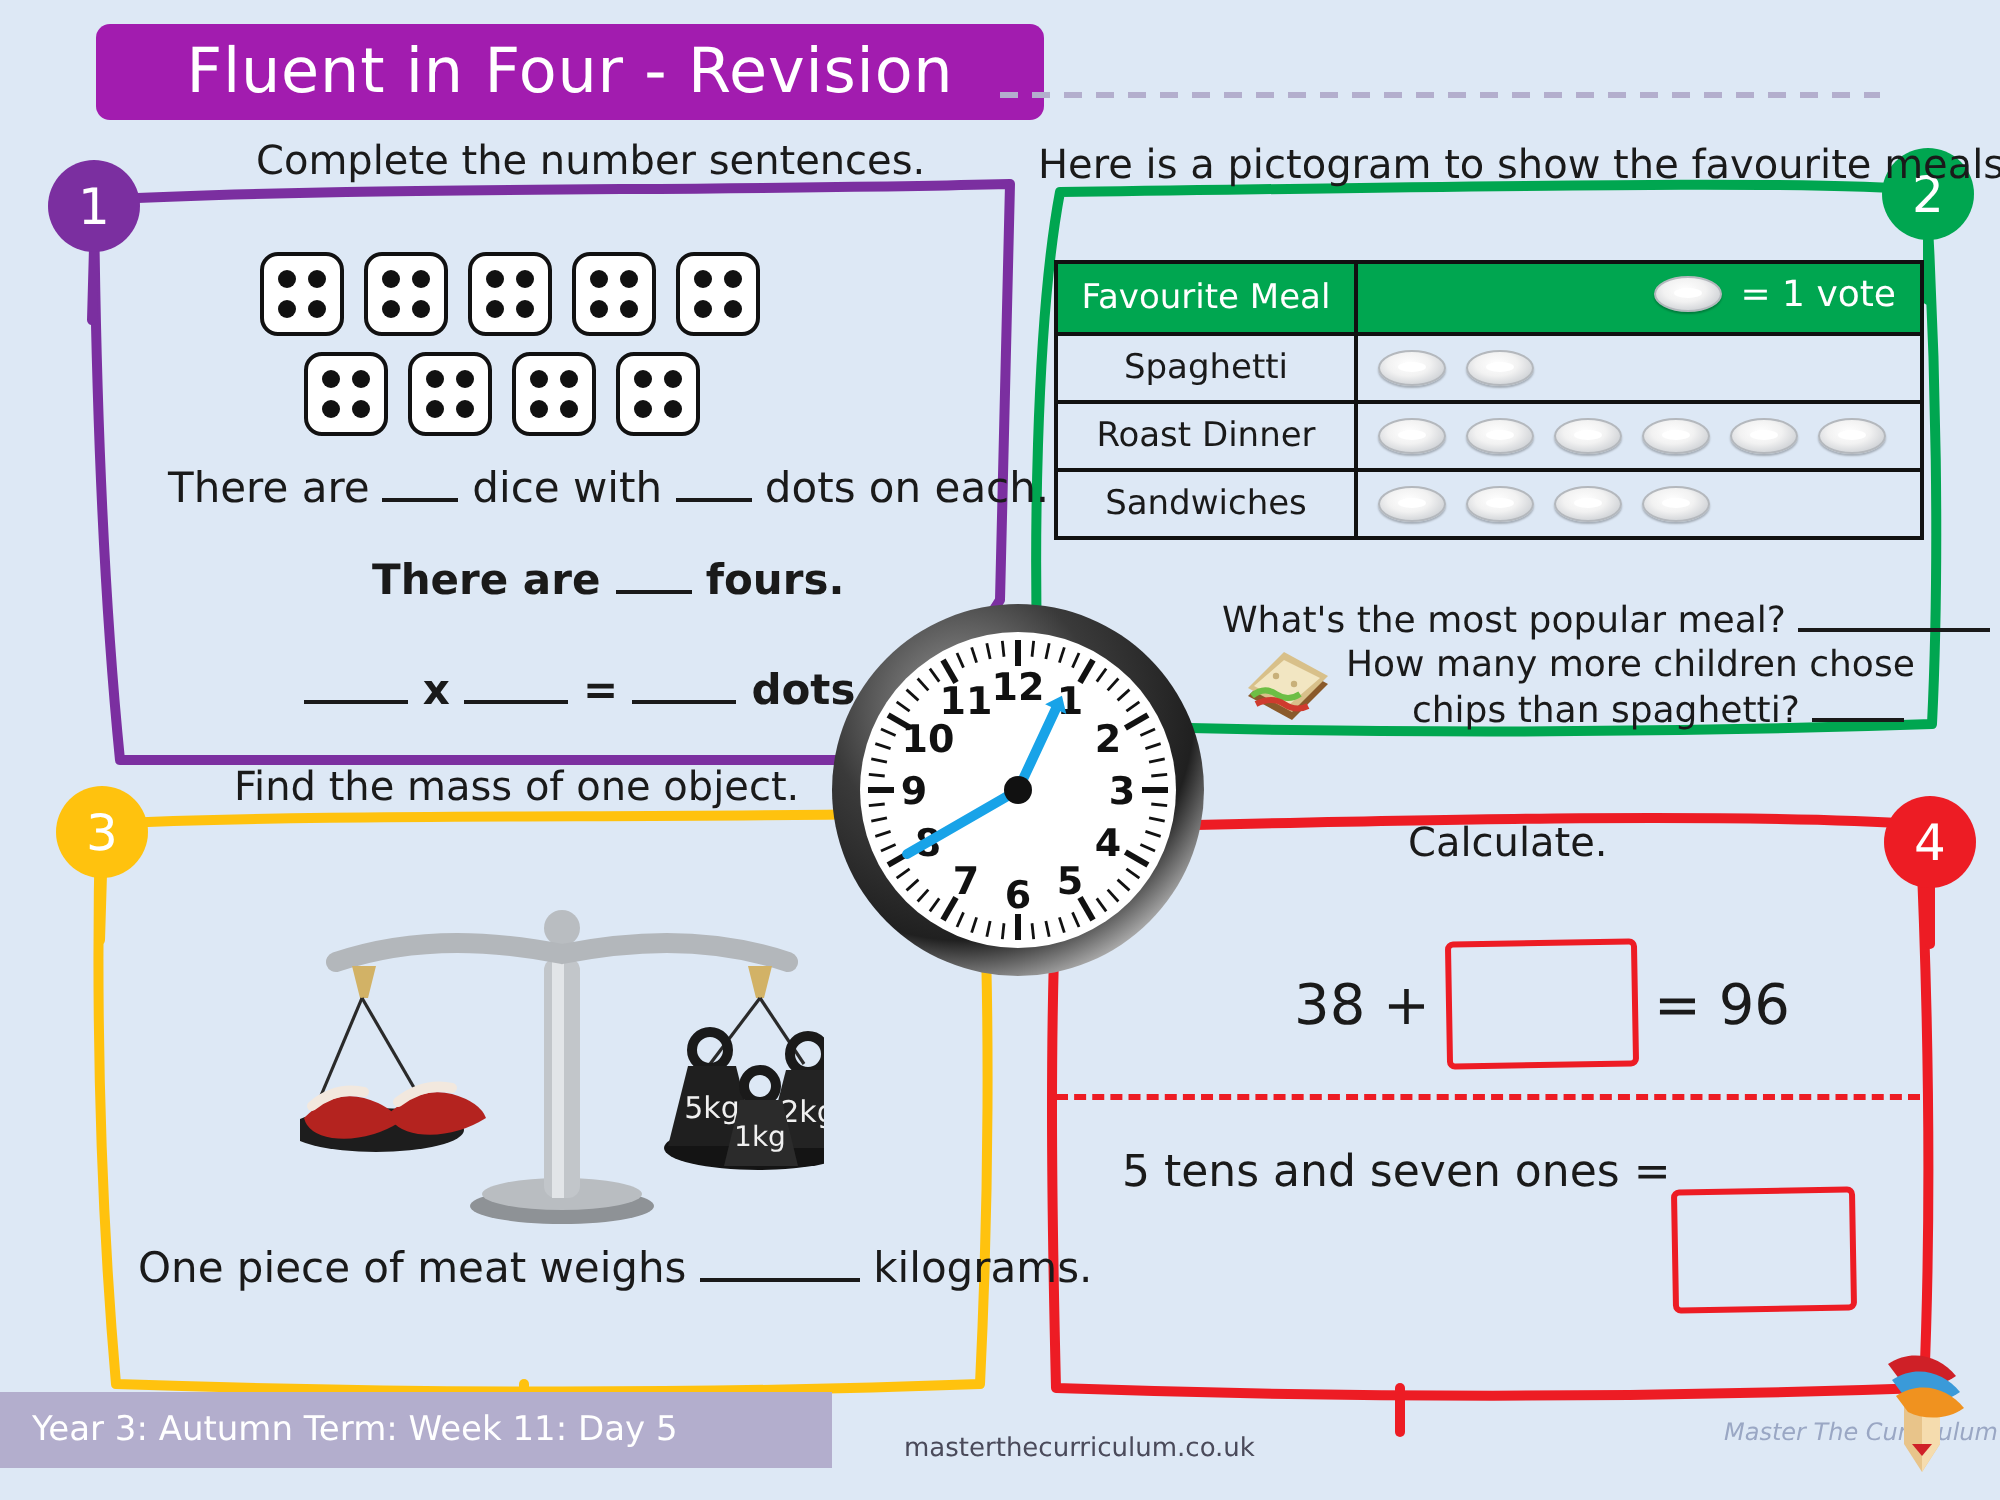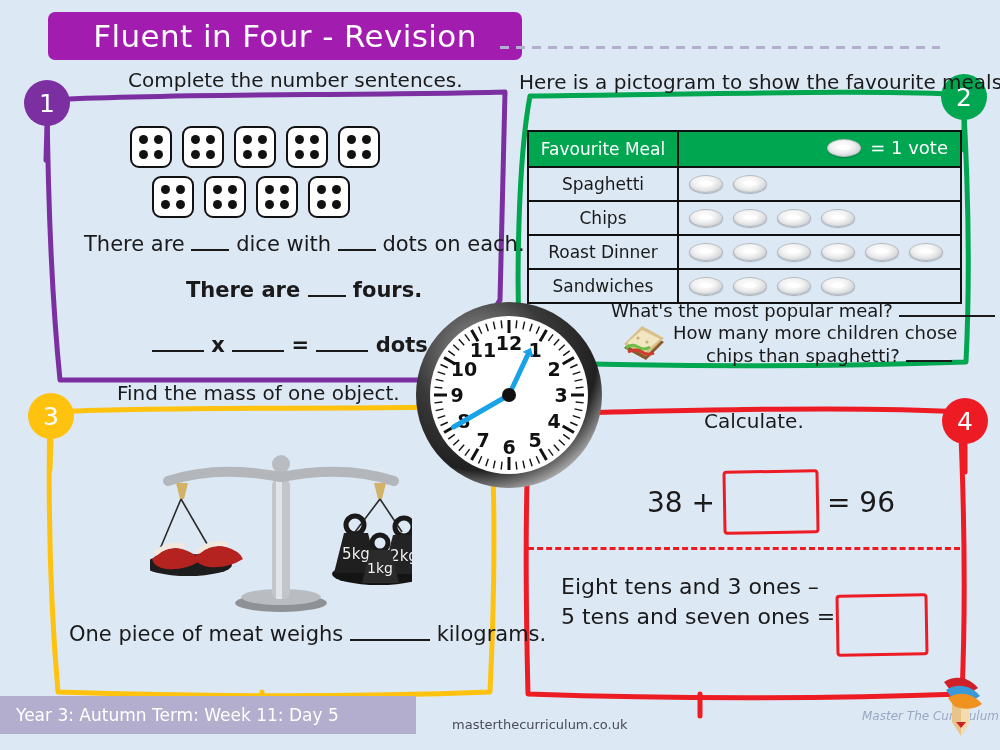--- a/index.html
+++ b/index.html
@@ -297,31 +297,20 @@
           <span class="legend-inner">
             <span class="plate"></span>
             <span>= 1 vote</span>
           </span>
         </td>
       </tr>
     <tr>
           <td class="label-col">Spaghetti</td>
           <td class="icon-row">
             <div class="icon-inner">
-              <span class="plate"></span>
-              <span class="plate"></span>
-            </div>
-          </td>
-        </tr>
-        <tr>
-          <td class="label-col">Chips</td>
-          <td class="icon-row">
-            <div class="icon-inner">
-              <span class="plate"></span>
-              <span class="plate"></span>
               <span class="plate"></span>
               <span class="plate"></span>
             </div>
           </td>
         </tr>
         <tr>
           <td class="label-col">Roast Dinner</td>
           <td class="icon-row">
             <div class="icon-inner">
               <span class="plate"></span>
@@ -514,21 +503,20 @@
 
   <div class="q4-eq">
     <span>38 +</span>
     <span class="answer-box"></span>
     <span>= 96</span>
   </div>
 
   <div class="q4-divider"></div>
 
   <div class="q4-text">
-    <div>Eight tens and 3 ones –</div>
     <div>5 tens and seven ones =</div>
   </div>
   <div class="answer-box small q4-box2"></div>
 
   <div class="footer-tag">
     <span>Year 3: Autumn Term: Week 11: Day 5</span>
   </div>
   <div class="footer-url">masterthecurriculum.co.uk</div>
   <div class="brand-text">Master The Curriculum</div>
   <svg class="logo" viewBox="0 0 62 68">

